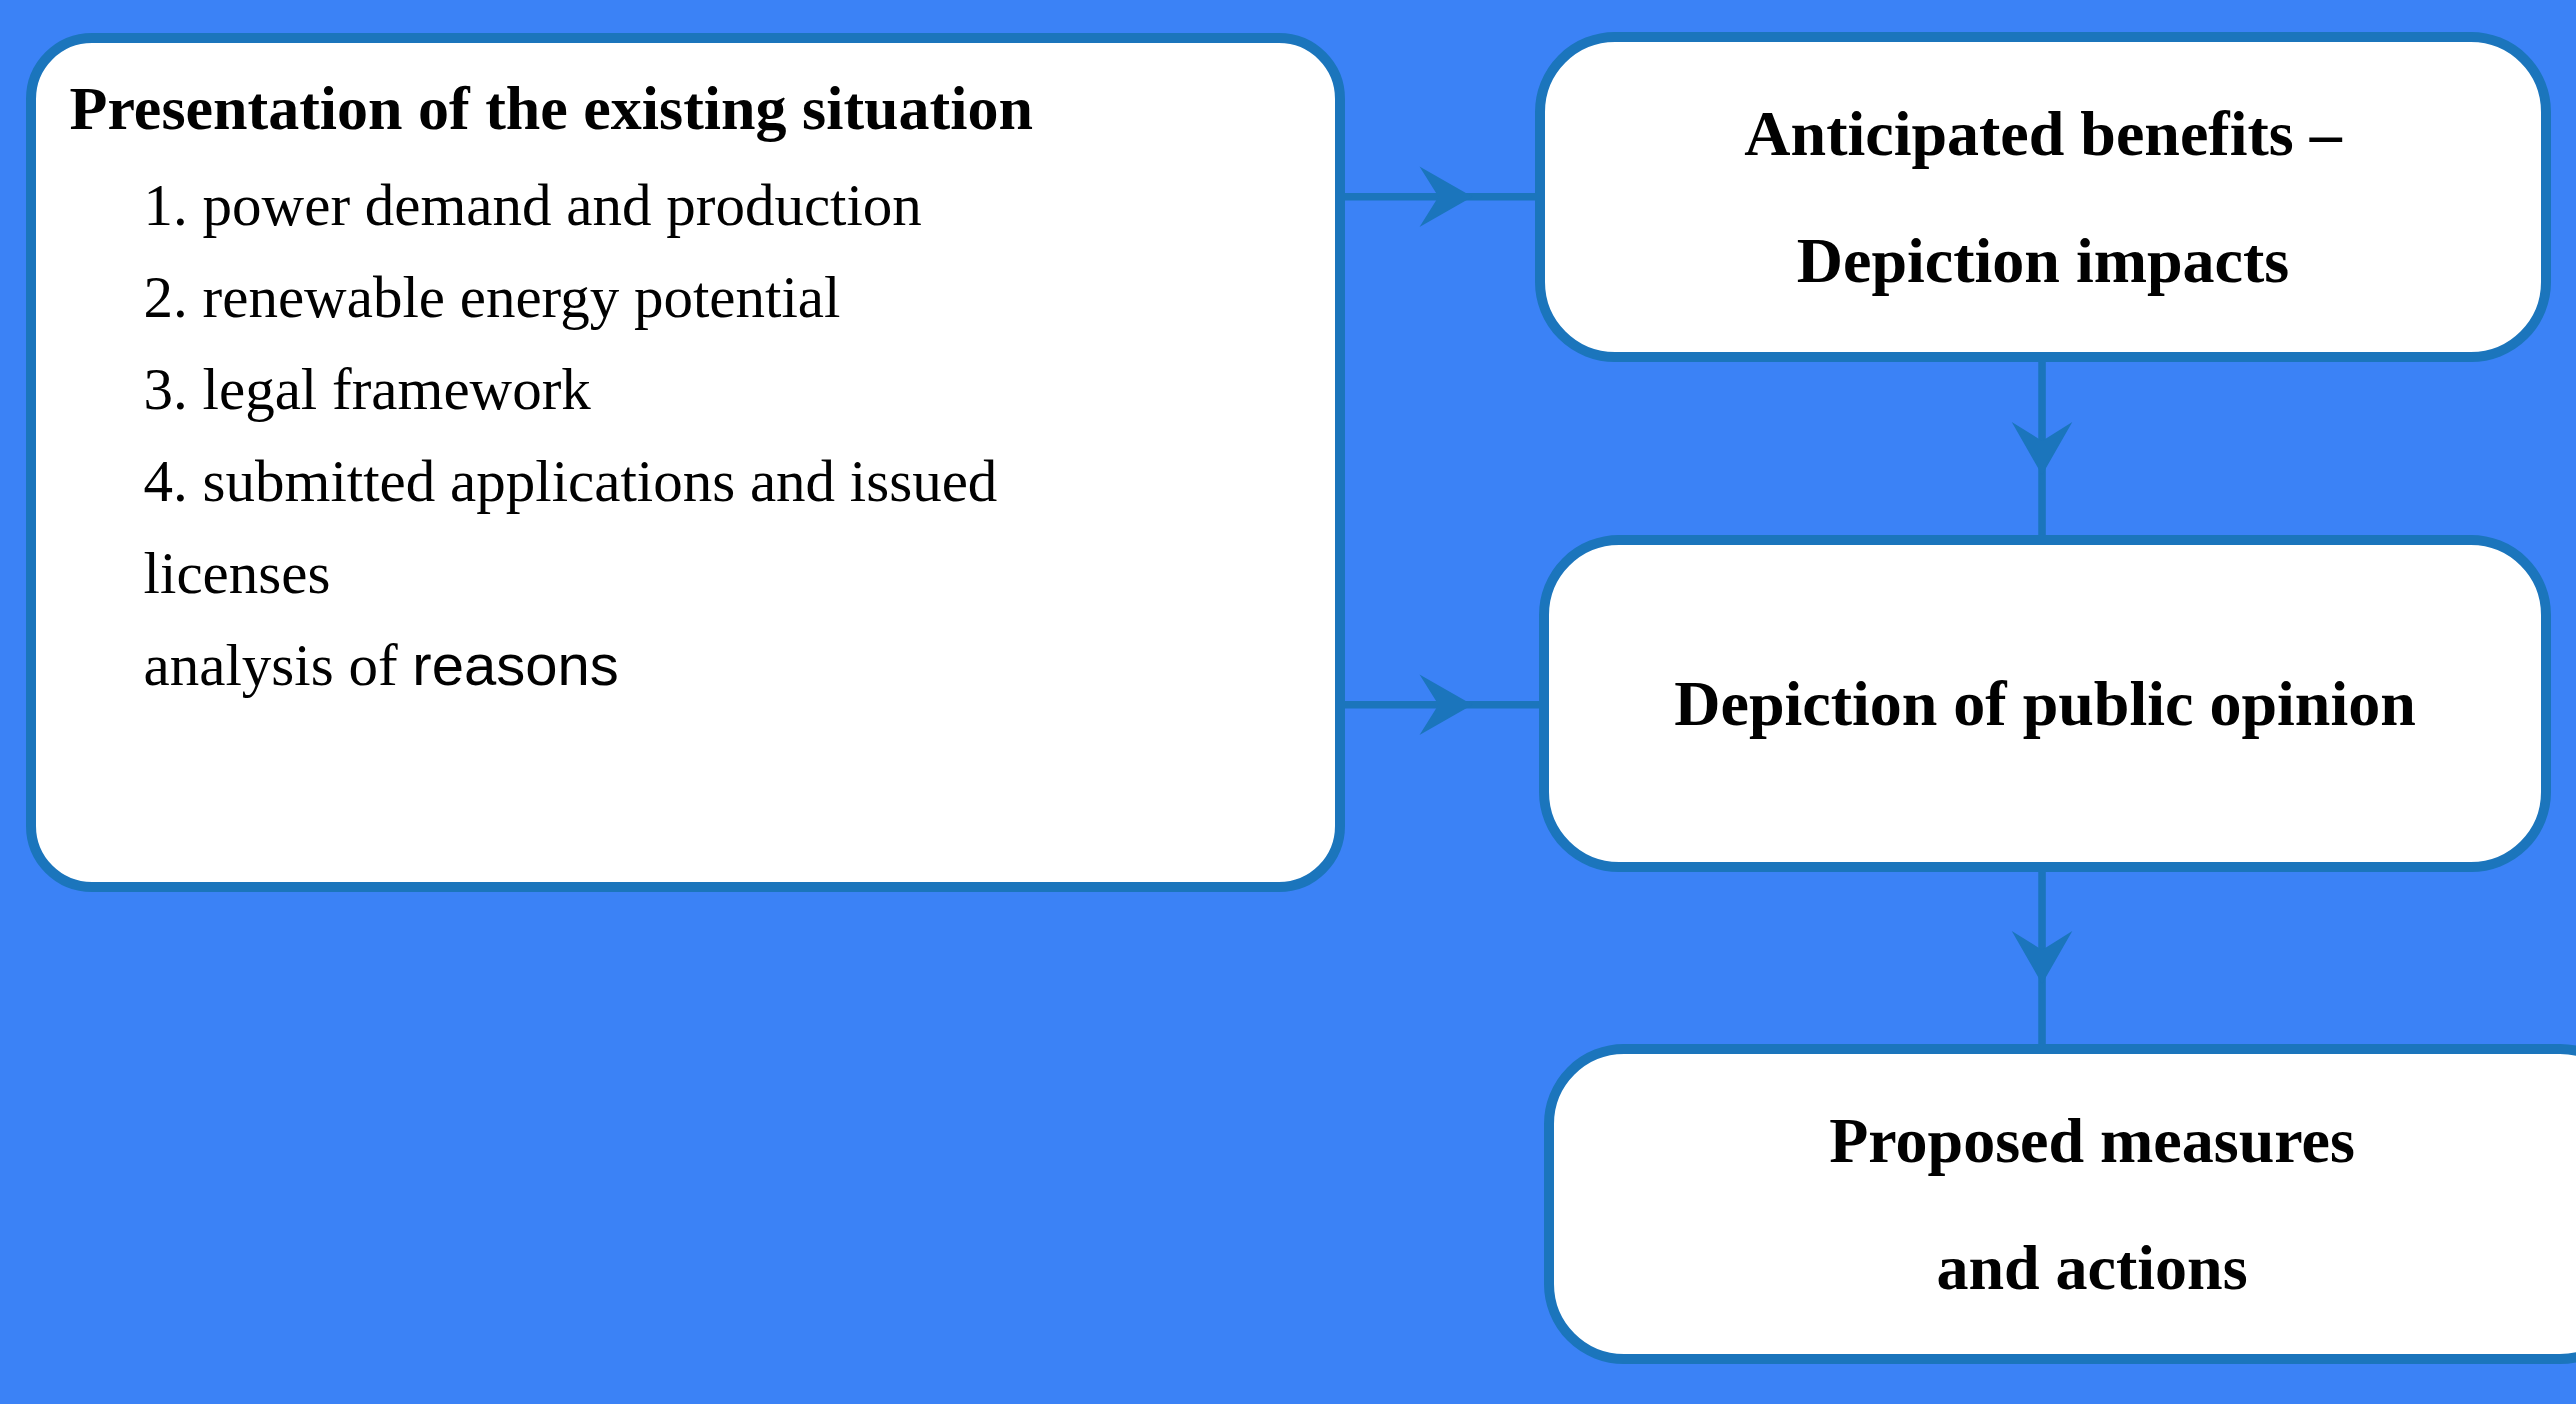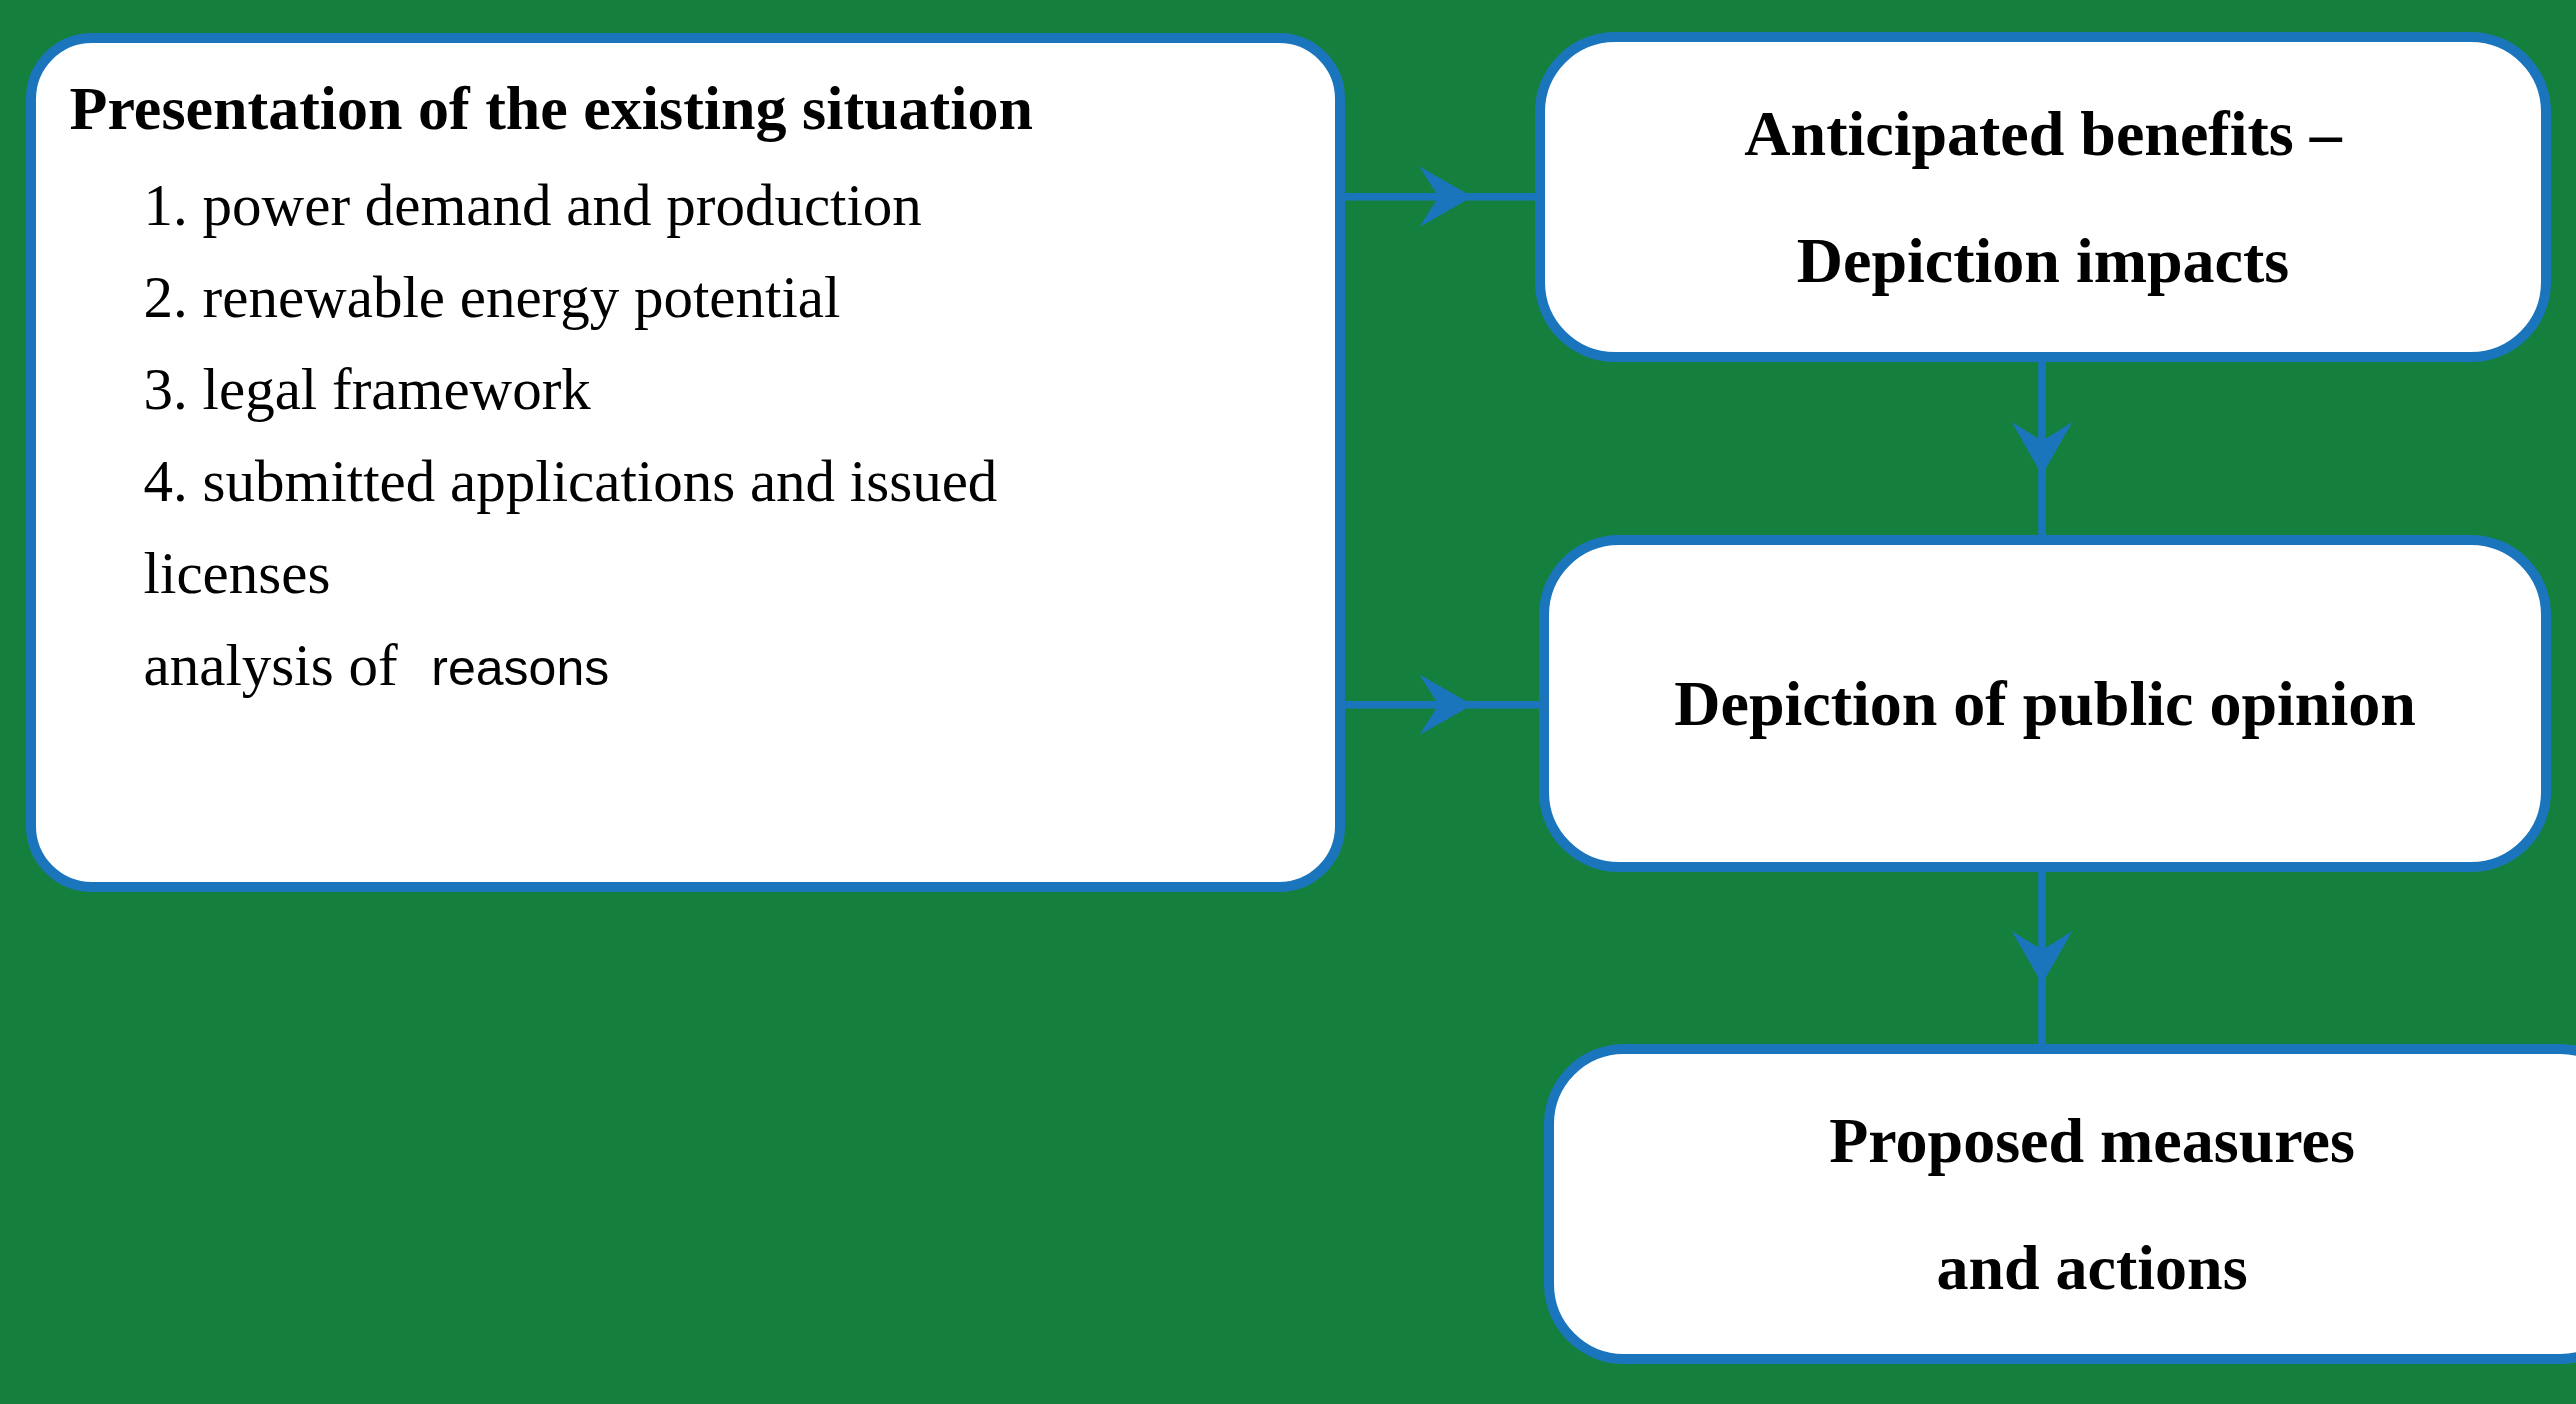--- a/index.html
+++ b/index.html
@@ -4,21 +4,21 @@
 <style>
   html, body {
     margin: 0;
     padding: 0;
     background: #ffffff;
   }
   .canvas {
     position: relative;
     width: 2576px;
     height: 1404px;
-    background: #15803d;
+    background: #3b82f6;
     font-family: "Liberation Serif", "DejaVu Serif", serif;
     color: #010101;
     overflow: hidden;
   }
   .arrows-layer {
     position: absolute;
     left: 0; top: 0;
     width: 2576px;
     height: 1404px;
     pointer-events: none;
@@ -49,22 +49,21 @@
     padding-left: 74px;
     font-size: 59px;
     line-height: 92px;
     font-weight: normal;
   }
   .presentation-list .line {
     white-space: nowrap;
   }
   .sans-word {
     font-family: "Liberation Sans", "DejaVu Sans", sans-serif;
-    font-size: 50px;
-    margin-left: 19px;
+    font-size: 58px;
   }
   .right-box {
     display: flex;
     flex-direction: column;
     align-items: center;
     justify-content: center;
     text-align: center;
     border-radius: 80px;
     gap: 27px;
   }

